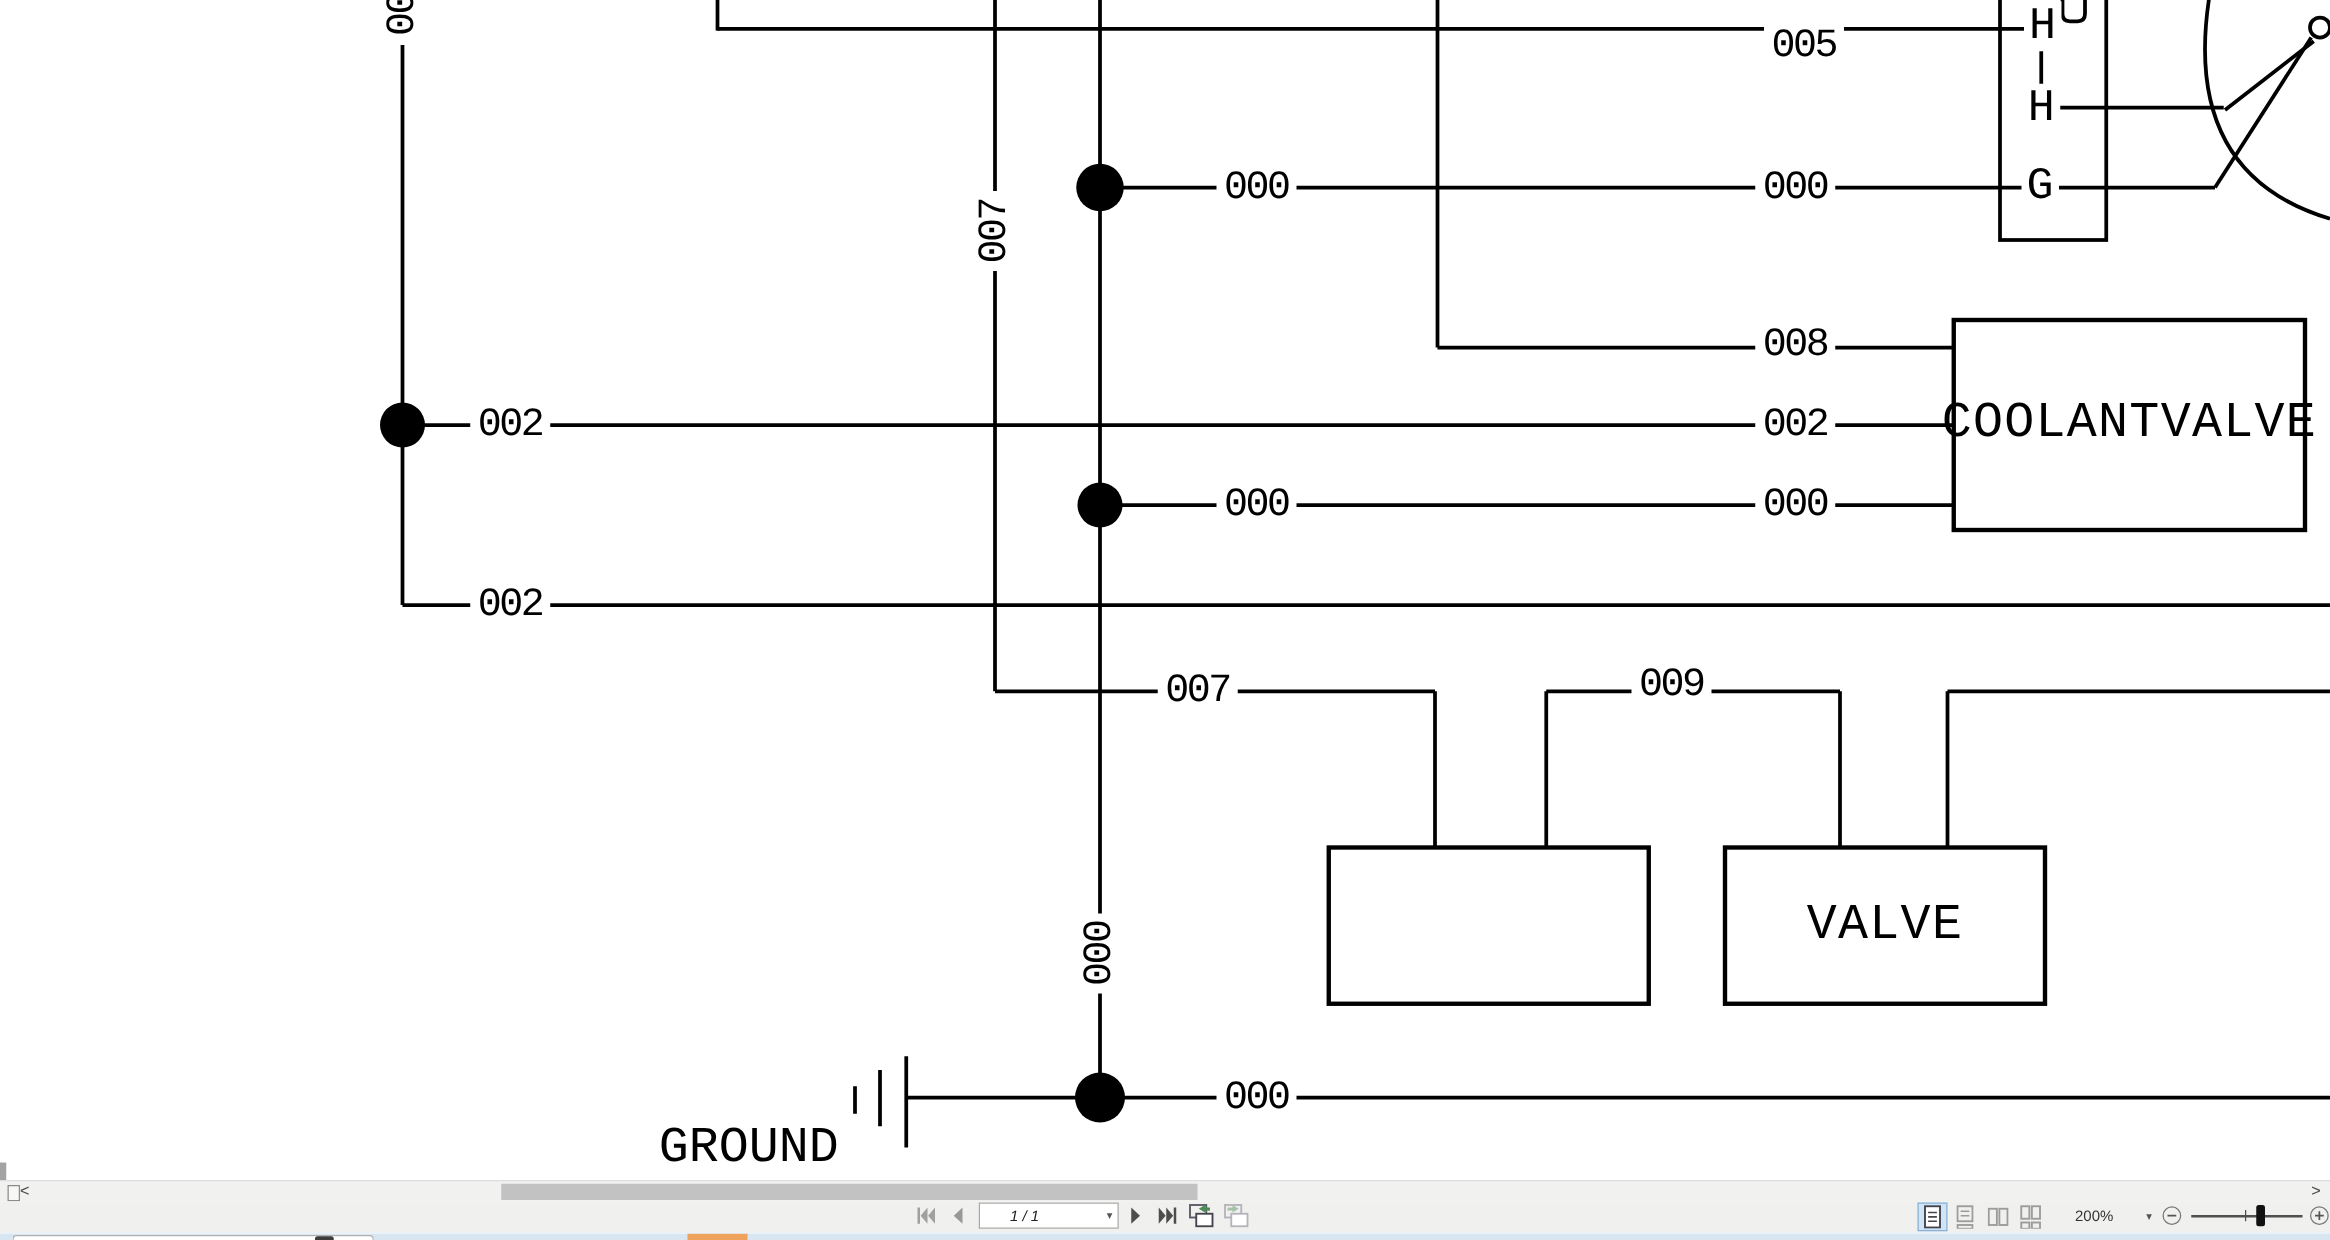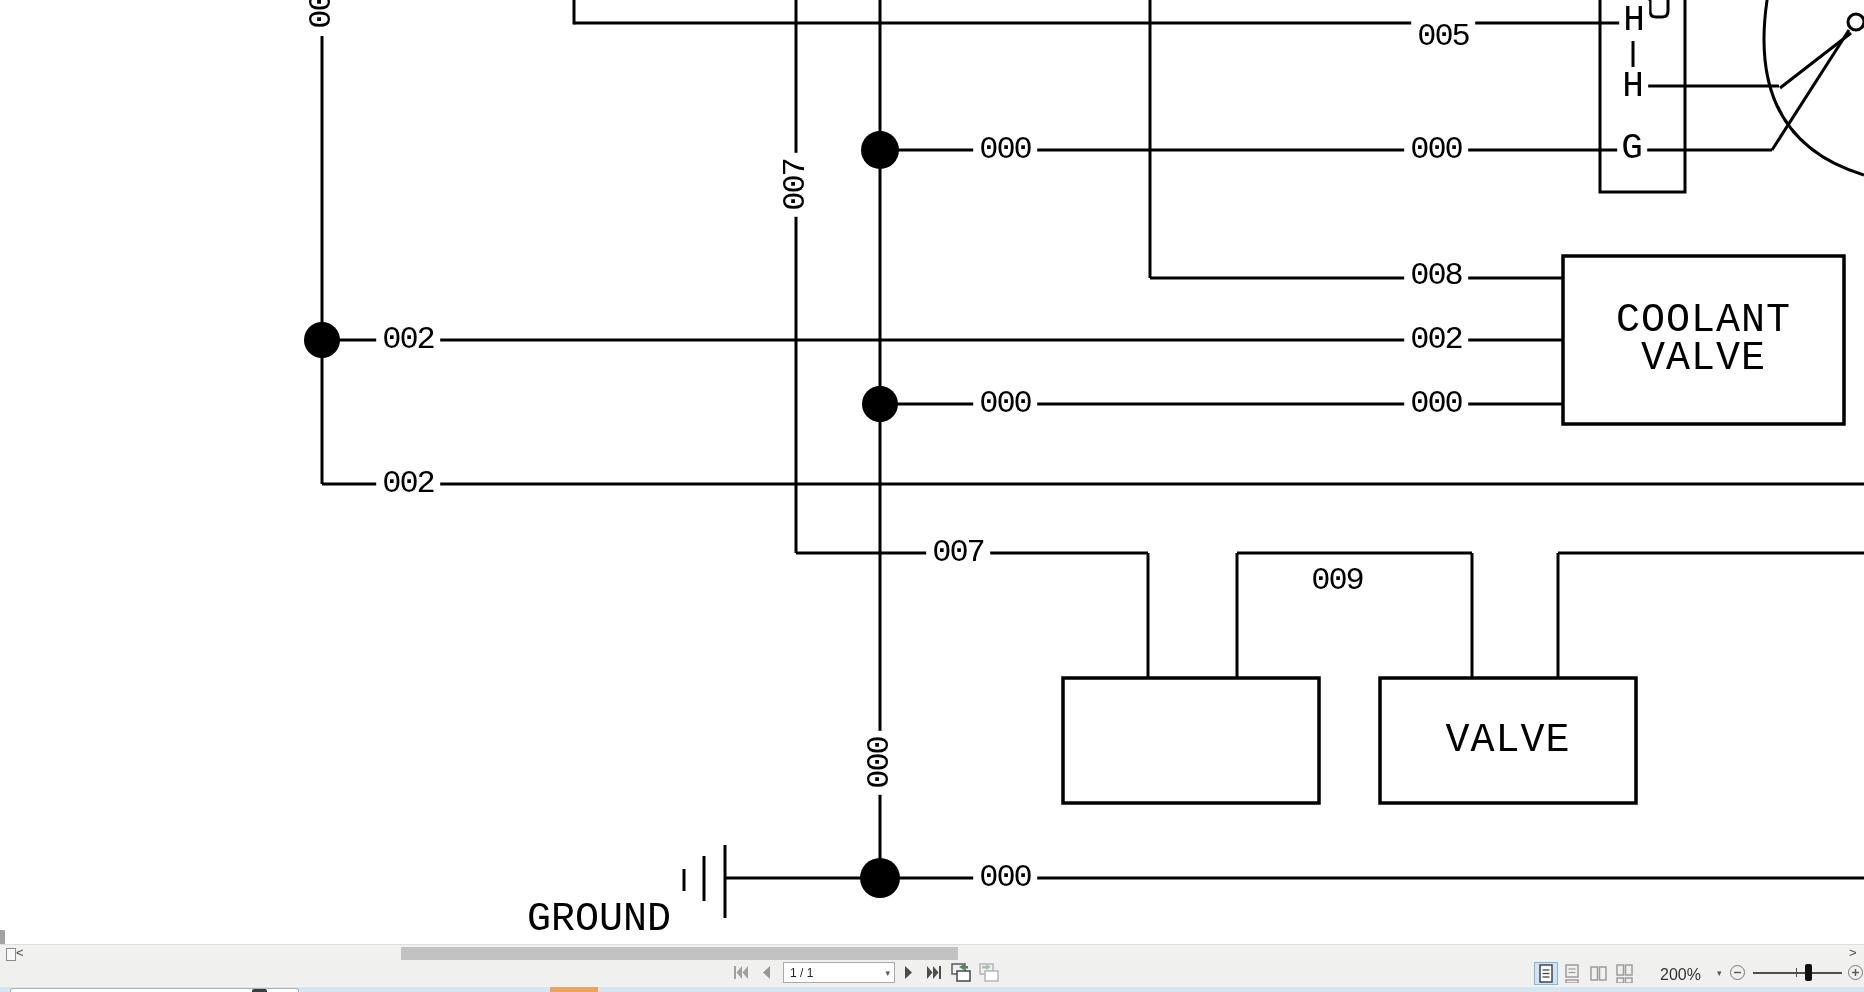--- a/index.html
+++ b/index.html
@@ -9,45 +9,45 @@
   svg.diagram{position:absolute;left:0;top:0;}
   
   .wlabel{position:absolute;transform:translate(-50%,-50%);background:#fff;
           font-family:"Liberation Mono","DejaVu Sans Mono",monospace;
           font-size:32px;letter-spacing:-2px;color:#000;line-height:1;
           padding:1px 6px;white-space:nowrap;}
   .wlabel.rot{transform:translate(-50%,-50%) rotate(-90deg);}
   .term{position:absolute;transform:translate(-50%,-50%);background:#fff;
         font-family:"Liberation Mono","DejaVu Sans Mono",monospace;
         font-size:36px;color:#000;line-height:1;padding:2px 4px;}
-  .boxtext{position:absolute;display:flex;flex-direction:column;align-items:center;
+  .boxtext{position:absolute;display:flex;flex-direction:row;align-items:center;
            justify-content:center;text-align:center;color:#000;
            font-family:"Liberation Mono","DejaVu Sans Mono",monospace;
            font-size:40px;letter-spacing:1px;line-height:38px;}
   .groundtext{position:absolute;color:#000;
            font-family:"Liberation Mono","DejaVu Sans Mono",monospace;
            font-size:40px;letter-spacing:0px;line-height:1;}
   
   .hscroll{position:absolute;left:0;top:944px;width:1864px;height:17px;
            background:#f1f1f0;border-top:1px solid #dedede;box-sizing:border-box;}
   .hthumb{position:absolute;left:401px;top:2px;width:557px;height:13px;background:#c2c2c2;}
   .scrollbtn{position:absolute;top:0px;height:17px;line-height:16px;font-size:13px;color:#4a4a4a;}
   .minirect{position:absolute;left:6px;top:3px;width:8px;height:11px;border:1px solid #8b8b8b;background:#f7f7f7;}
   .grayblock{position:absolute;left:0;top:930px;width:5px;height:16px;background:#a3a3a3;}
   .toolbar{position:absolute;left:0;top:961px;width:1864px;height:25px;background:#f0f0ef;}
   .tbtn{position:absolute;display:flex;align-items:center;justify-content:center;cursor:default;}
   .pagebox{position:absolute;left:783px;top:1px;width:112px;height:21px;background:#fff;
            border:1px solid #a9a9a9;box-sizing:border-box;font-size:12px;color:#222;
            display:flex;align-items:center;}
-  .pagebox .ptext{padding-left:6px;flex:1;}
+  .pagebox .ptext{padding-left:24px;flex:1;font-style:italic;}
   .pagebox .pcaret{font-size:9px;color:#555;padding-right:4px;}
   .layoutbtn{position:absolute;top:1px;width:24px;height:23px;display:flex;align-items:center;
              justify-content:center;box-sizing:border-box;}
   .layoutbtn.selected{background:#cfe4f7;border:1px solid #8ab2d8;}
-  .zoomtext{position:absolute;left:1660px;top:5px;font-size:16px;color:#333;}
+  .zoomtext{position:absolute;left:1660px;top:5px;font-size:12px;color:#333;}
   .zcaret{position:absolute;left:1717px;top:7px;font-size:9px;color:#555;}
   .zcircle{position:absolute;top:4px;width:15px;height:15px;border:1.5px solid #787878;
            border-radius:50%;box-sizing:border-box;display:flex;align-items:center;
            justify-content:center;font-size:12px;color:#555;line-height:1;}
   .ztrack{position:absolute;left:1753px;top:11px;width:89px;height:2px;background:#4f4f4f;}
   .ztick{position:absolute;left:1796px;top:7px;width:1px;height:9px;background:#4f4f4f;}
   .zknob{position:absolute;left:1805px;top:3px;width:7px;height:17px;background:#111;border-radius:2px;}
   .taskbar{position:absolute;left:0;top:986px;width:1864px;height:6px;background:#d8e6f2;
            border-top:1px solid #eef5fb;box-sizing:content-box;}
   .searchbox{position:absolute;left:10px;top:1px;width:287px;height:5px;background:#fff;
@@ -114,21 +114,21 @@
   <div class="wlabel" style="left:1443px;top:37px;">005</div>
   <div class="wlabel" style="left:1005px;top:150px;">000</div>
   <div class="wlabel" style="left:1436px;top:150px;">000</div>
   <div class="wlabel" style="left:1436px;top:276px;">008</div>
   <div class="wlabel" style="left:408px;top:340px;">002</div>
   <div class="wlabel" style="left:1436px;top:340px;">002</div>
   <div class="wlabel" style="left:1005px;top:404px;">000</div>
   <div class="wlabel" style="left:1436px;top:404px;">000</div>
   <div class="wlabel" style="left:408px;top:484px;">002</div>
   <div class="wlabel" style="left:958px;top:553px;">007</div>
-  <div class="wlabel" style="left:1337px;top:581px;text-align:center;">009</div>
+  <div class="wlabel" style="left:1337px;top:548px;text-align:center;">009</div>
   <div class="wlabel" style="left:1005px;top:878px;">000</div>
 
   <div class="wlabel rot" style="left:322px;top:3px;">000</div>
   <div class="wlabel rot" style="left:796px;top:185px;">007</div>
   <div class="wlabel rot" style="left:880px;top:763px;">000</div>
 
   <div class="term" style="left:1634px;top:21px;">H</div>
   <div class="term" style="left:1633px;top:87px;">H</div>
   <div class="term" style="left:1632px;top:149px;">G</div>
 

